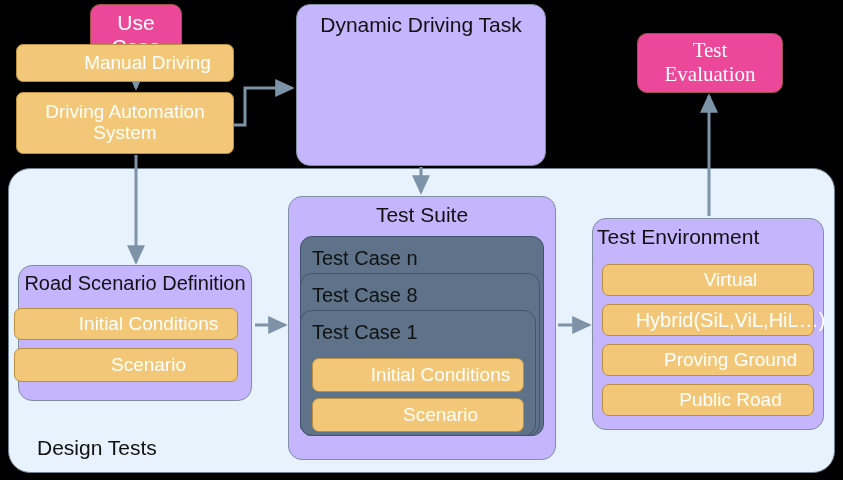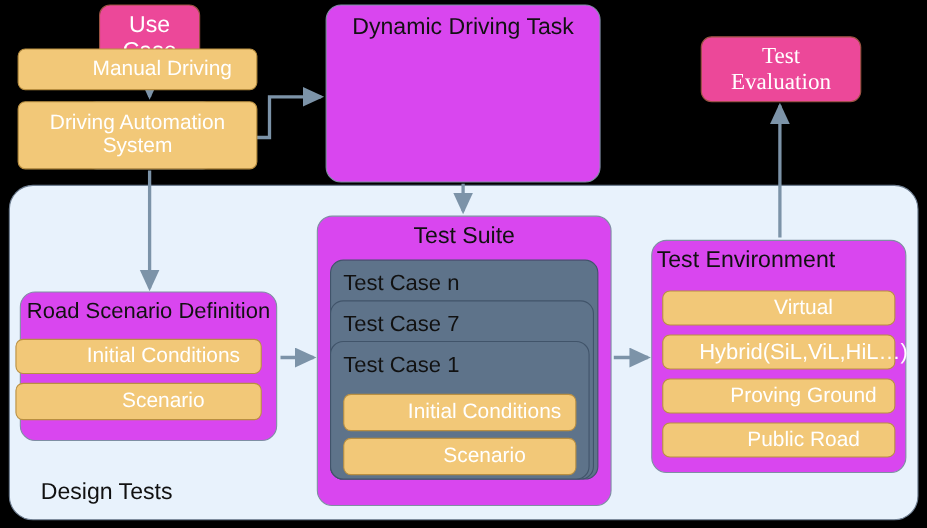--- a/index.html
+++ b/index.html
@@ -42,21 +42,21 @@
     border: 1px solid #44566a;
     color: #ffffff;
     justify-content: center;
     text-align: center;
     font-size: 21px;
     line-height: 1.12;
     border-radius: 10px;
   }
 
   .group-box {
-    background: #d946ef;
+    background: #c4b5fd;
     border: 1px solid #7e8fa3;
     border-radius: 14px;
     color: #111111;
   }
 
   .group-title {
     font-size: 21px;
     color: #111111;
     text-align: center;
     width: 100%;
@@ -220,21 +220,21 @@
   <div class="yellow-item" id="tsd-initial">Initial Conditions</div>
   <div class="yellow-item" id="tsd-scenario">Scenario</div>
 
   <div class="node group-box" id="test-suite-box">
     <div class="group-title" id="test-suite-title">Test Suite</div>
   </div>
   <div class="tc-card" id="tc-n"></div>
   <div class="tc-card" id="tc-2"></div>
   <div class="tc-card" id="tc-1"></div>
   <div class="tc-label" id="tc-n-label">Test Case n</div>
-  <div class="tc-label" id="tc-2-label">Test Case 7</div>
+  <div class="tc-label" id="tc-2-label">Test Case 8</div>
   <div class="tc-label" id="tc-1-label">Test Case 1</div>
   <div class="yellow-item" id="ts-initial">Initial Conditions</div>
   <div class="yellow-item" id="ts-scenario">Scenario</div>
 
   <div class="node group-box" id="te-box">
     <div class="group-title" id="te-title">Test Environment</div>
   </div>
   <div class="yellow-item" id="te-virtual">Virtual</div>
   <div class="yellow-item" id="te-hybrid">Hybrid(SiL,ViL,HiL…)</div>
   <div class="yellow-item" id="te-proving">Proving Ground</div>

